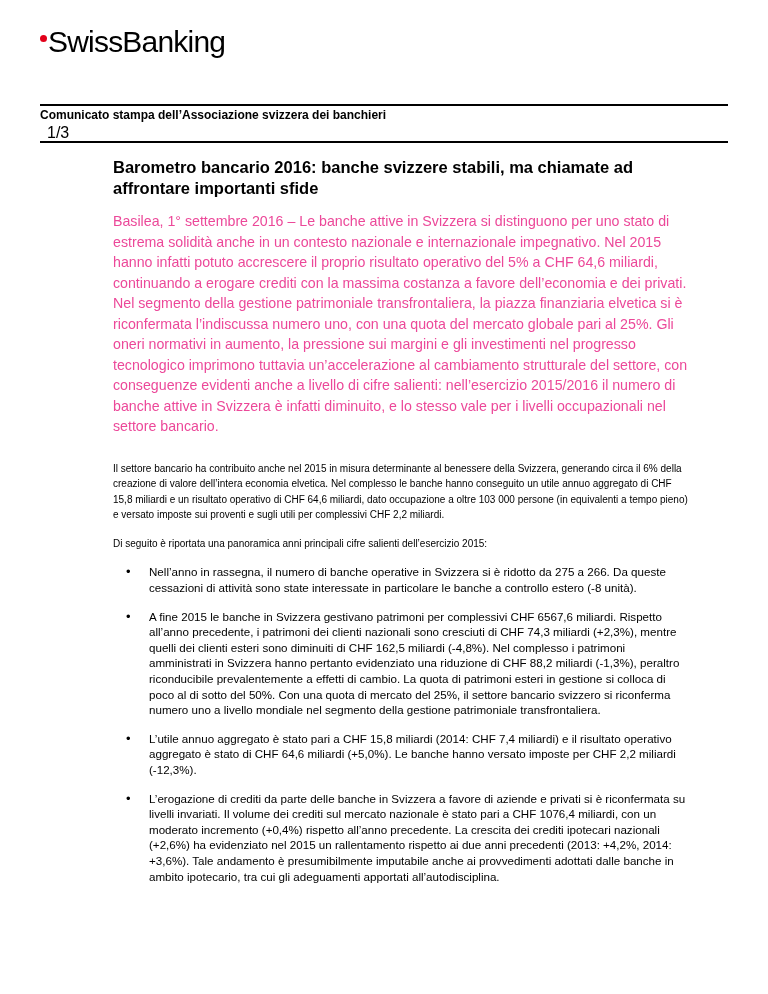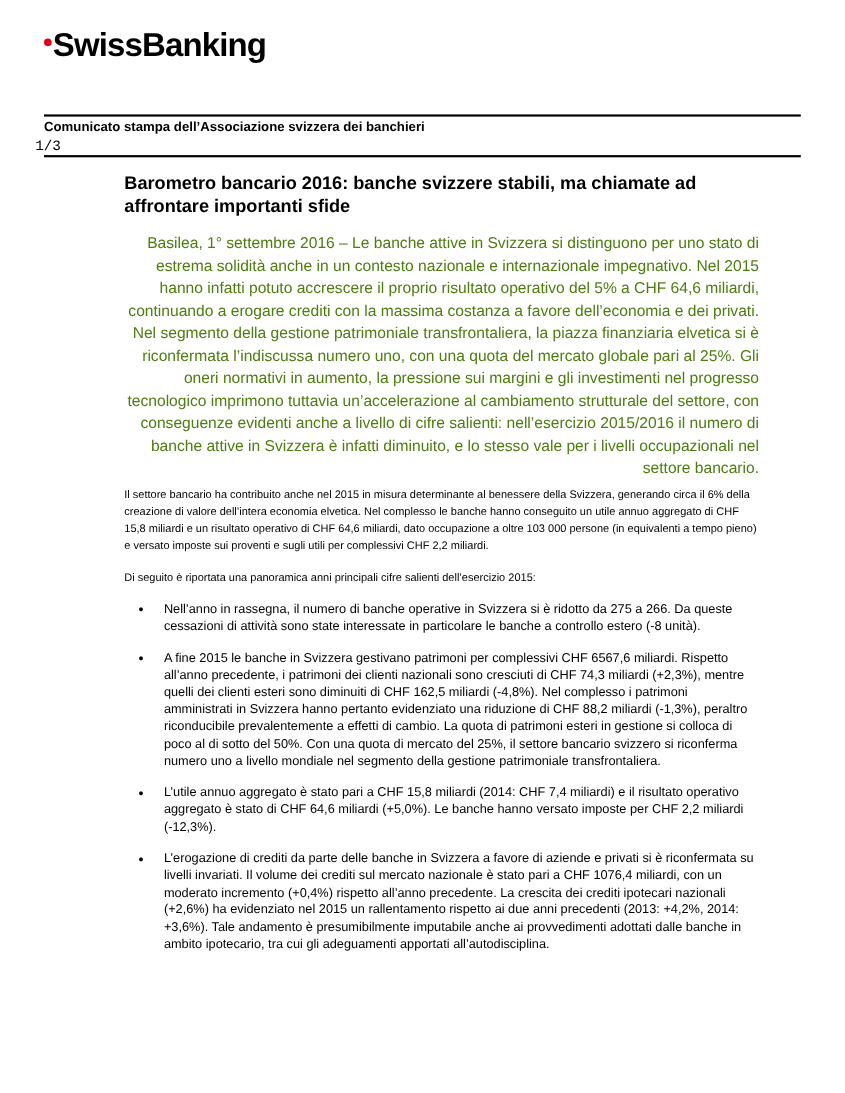--- a/index.html
+++ b/index.html
@@ -34,21 +34,21 @@
     width: 7px;
     height: 7px;
     background: #e2001a;
     border-radius: 50%;
     margin-top: 9px;
     margin-right: 1px;
     flex: 0 0 auto;
   }
   .logo-text {
     font-family: "Liberation Sans", sans-serif;
-    font-weight: bold;
+    font-weight: normal;
     font-size: 30px;
     letter-spacing: -0.8px;
     line-height: 32px;
     color: #000000;
   }
   
   .rule {
     position: absolute;
     left: 40px;
     width: 688px;
@@ -61,48 +61,47 @@
     position: absolute;
     left: 40px;
     top: 108px;
     font-size: 12px;
     font-weight: bold;
     line-height: 14px;
     color: #000000;
   }
   .meta-page {
     position: absolute;
-    left: 32px;
+    left: 47px;
     top: 126px;
-    font-size: 13px;
+    font-size: 16px;
     line-height: 13px;
     color: #000000;
-    font-family: Liberation Mono, monospace;
   }
 
   
   .content {
     position: absolute;
     left: 113px;
     top: 157px;
     width: 577px;
   }
   h1.title {
     margin: 0 0 12px 0;
     font-size: 16.5px;
     font-weight: bold;
     line-height: 21px;
     color: #000000;
   }
   p.lead {
-    margin: 0 0 6px 0;
+    margin: 0 0 24px 0;
     font-size: 14.2px;
     line-height: 20.5px;
-    color: #4d7c0f;
-    text-align: right;
+    color: #ec4899;
+    text-align: left;
   }
   p.body {
     margin: 0 0 13px 0;
     font-size: 10px;
     line-height: 15.6px;
     color: #000000;
   }
   ul.bullets {
     margin: 0;
     padding: 0;

